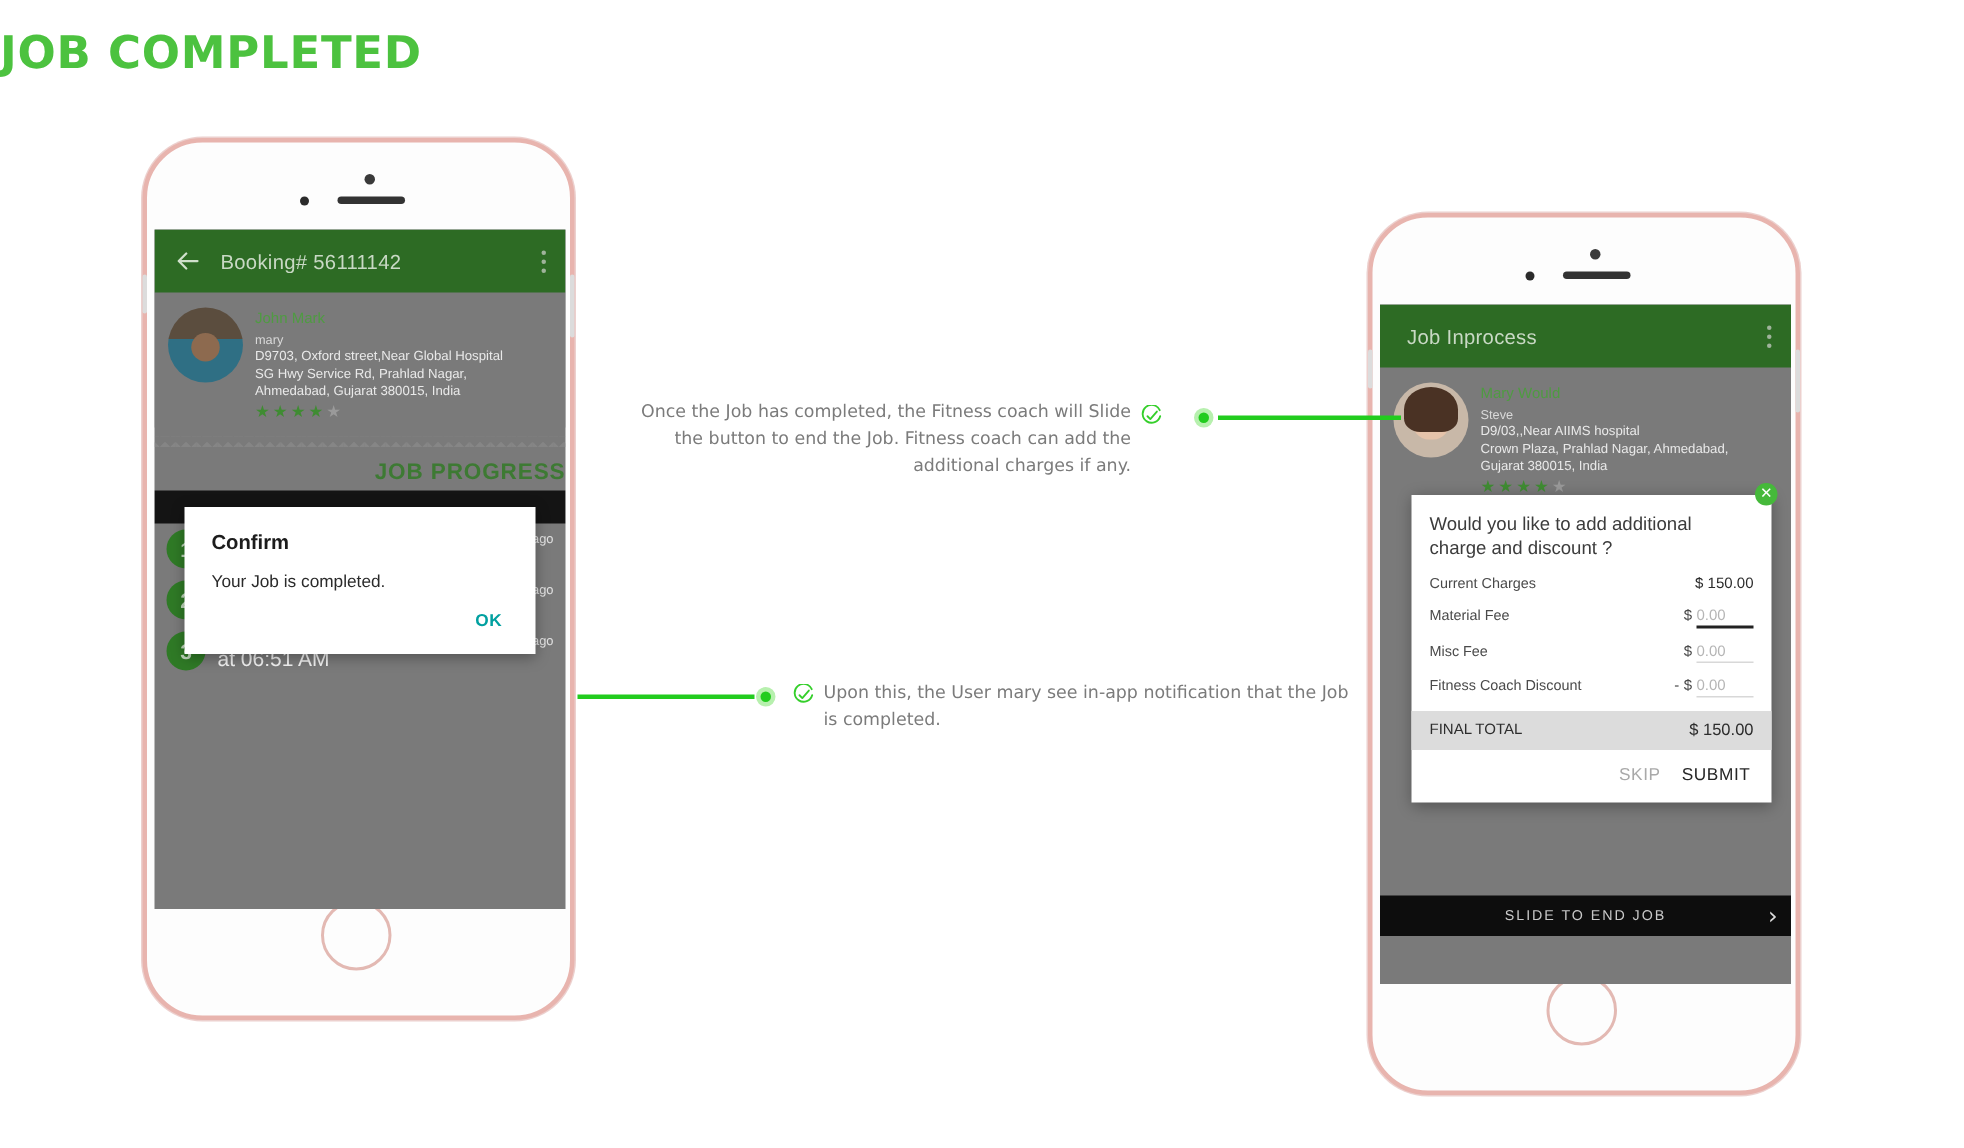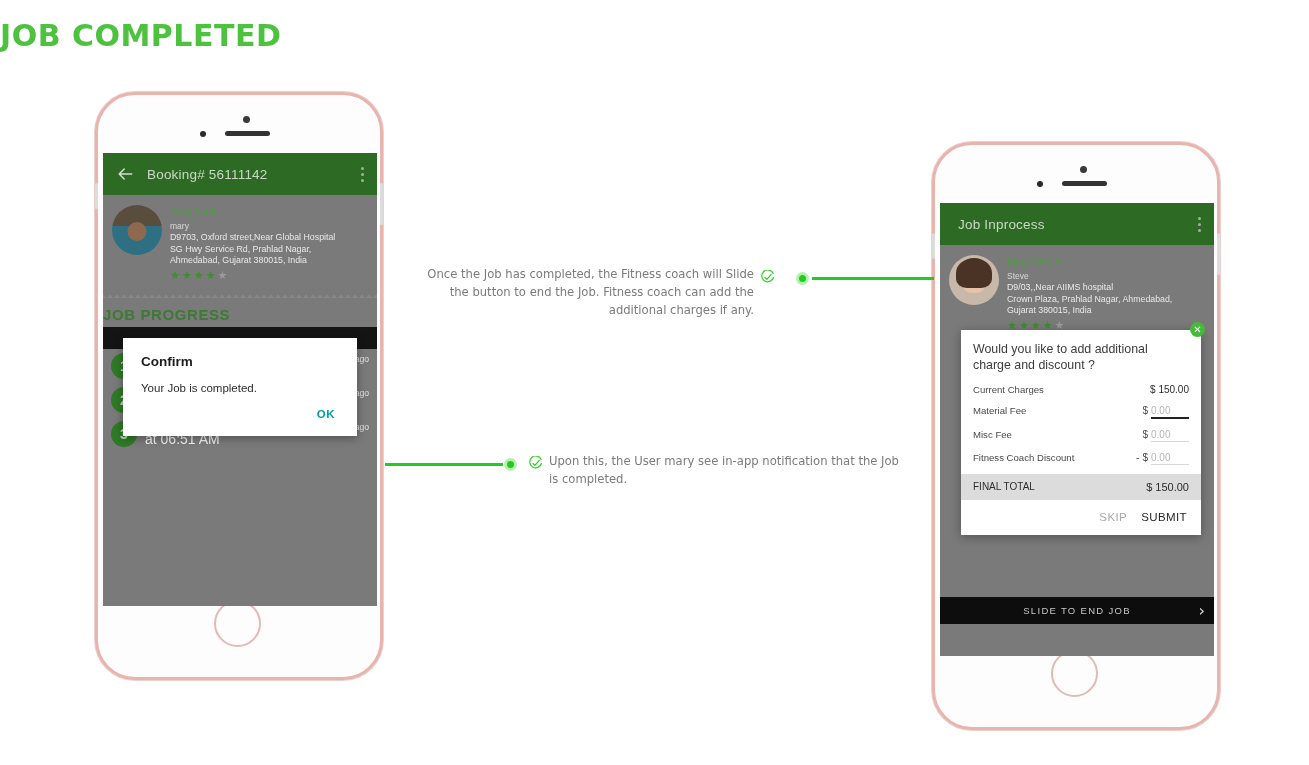--- a/index.html
+++ b/index.html
@@ -99,21 +99,21 @@
   .zigzag {
     height: 7px; margin: 6px 0 0 0;
     background-image:
       linear-gradient(45deg, #8a8a8a 25%, transparent 25%),
       linear-gradient(-45deg, #8a8a8a 25%, transparent 25%);
     background-size: 7px 7px; background-position: 0 0, 0 0;
     opacity:.75;
   }
 
   .job-progress-head {
-    text-align: left; color: #3d7a33; font-size: 15px; font-weight: bold;
+    text-align: right; color: #3d7a33; font-size: 15px; font-weight: bold;
     letter-spacing: .6px; padding: 8px 0 4px;
   }
 
   .black-bar { height: 22px; background: #141414; }
 
   
   .steps { padding: 4px 8px 0 8px; }
   .step { display: flex; align-items: flex-start; margin-bottom: 8px; }
   .step-num {
     width: 26px; height: 26px; border-radius: 50%; background: #2f7a26; flex: none;
@@ -283,21 +283,21 @@
       </div>
     </div>
 
     <div class="confirm-dialog" style="left:25px; top:243px; width:234px; height:98px;">
       <div class="confirm-title">Confirm</div>
       <div class="confirm-msg">Your Job is completed.</div>
       <div class="confirm-ok">OK</div>
     </div>
   </div>
 
-  <div class="phone" style="left:932px; top:142px; width:288px; height:588px;">
+  <div class="phone" style="left:912px; top:142px; width:288px; height:588px;">
     <div class="cam-dot" style="left:102px; top:36px;"></div>
     <div class="speaker-dot" style="left:145px; top:21px;"></div>
     <div class="speaker-bar" style="left:127px; top:36px; width:45px;"></div>
     <div class="home-btn" style="left:116px; top:505px; width:47px; height:47px;"></div>
 
     <div class="screen" style="left:5px; top:58px; width:274px; height:453px;">
 
       <div class="appbar" style="padding-left:18px;">
         <div class="appbar-title">Job Inprocess</div>
         <div class="kebab">

